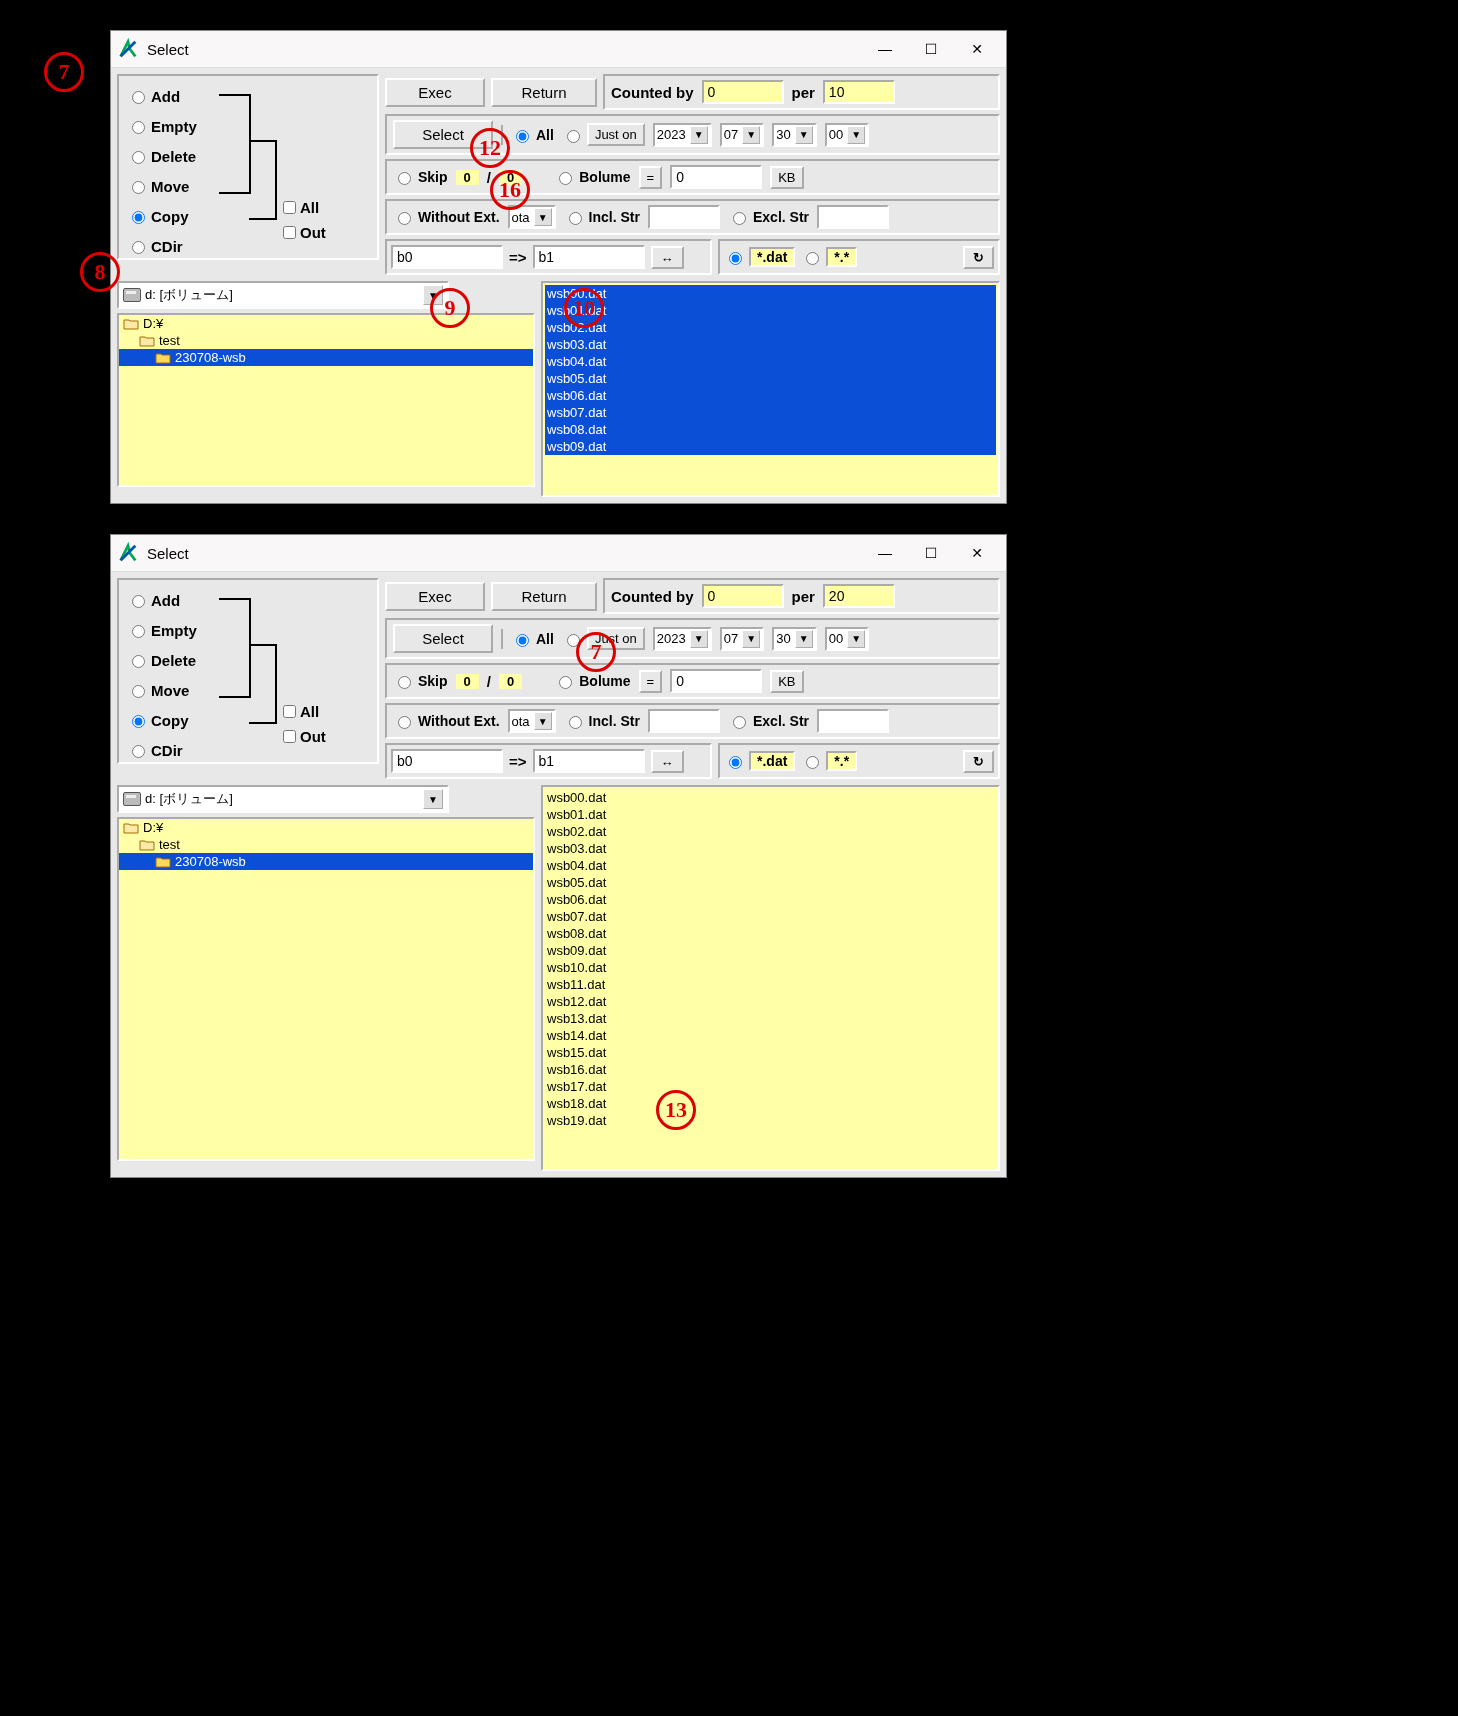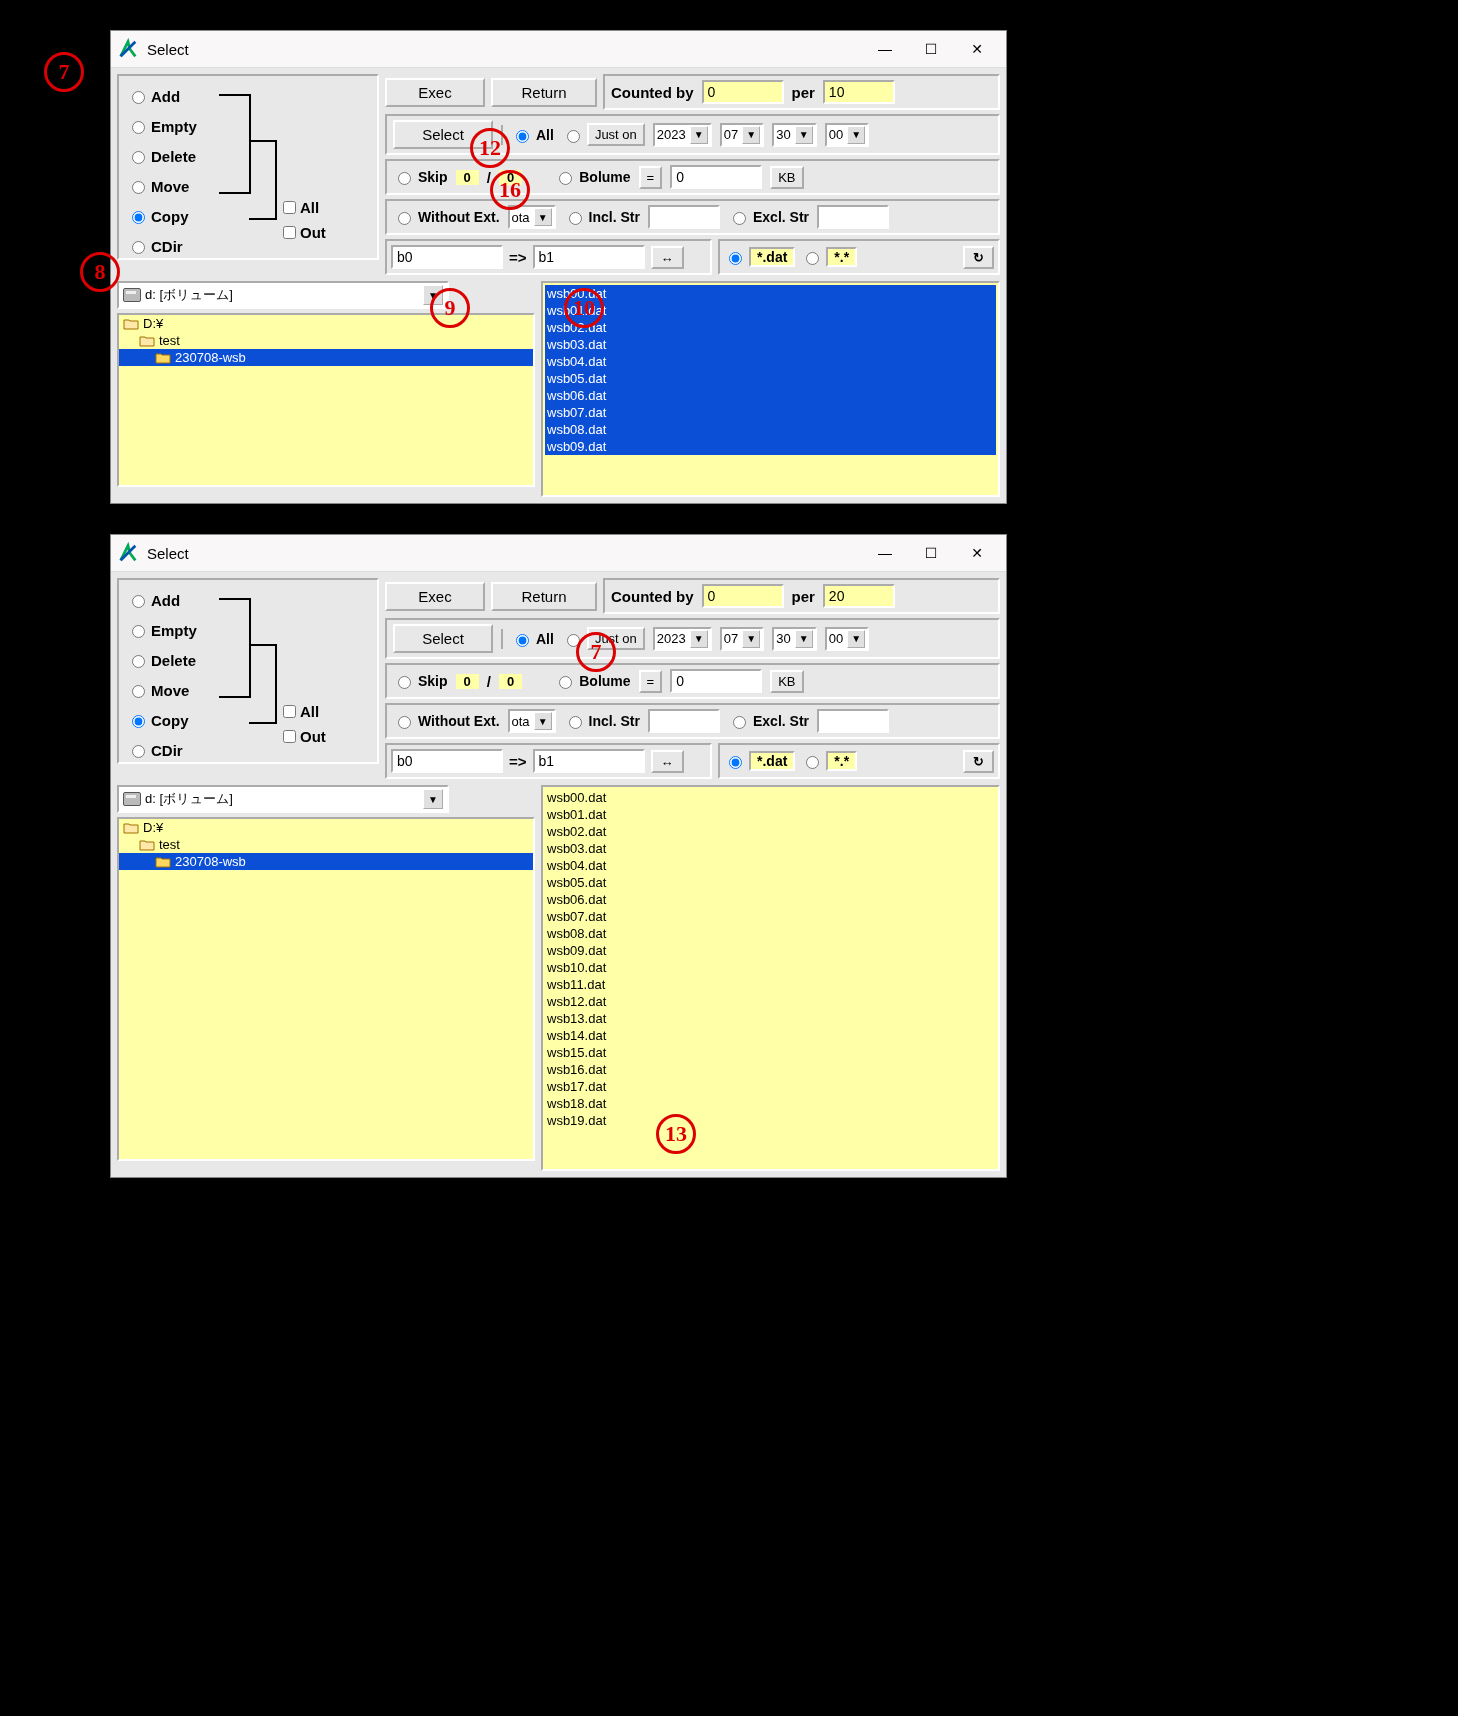--- a/index.html
+++ b/index.html
@@ -431,21 +431,21 @@
               <div class="file sel">wsb09.dat</div>
             </div>
         </div>
       </div>
     </div>
   </div>
 </div>
 
 <div class="stage" style="margin-top:20px;">
   <div class="callout" style="left:576px; top:98px;">7</div>
-  <div class="callout" style="left:656px; top:580px;">13</div>
+  <div class="callout" style="left:656px; top:556px;">13</div>
 
   <div class="window">
     <div class="titlebar">
       <span class="icon">
         <svg viewBox="0 0 24 24" width="22" height="22">
             <path d="M4 20 L12 4 L14 12 L20 20" stroke="#0a5" stroke-width="3" fill="none"></path>
             <path d="M4 20 L20 4" stroke="#05a" stroke-width="3"></path>
           </svg>
       </span>
       <span class="title">Select</span>

